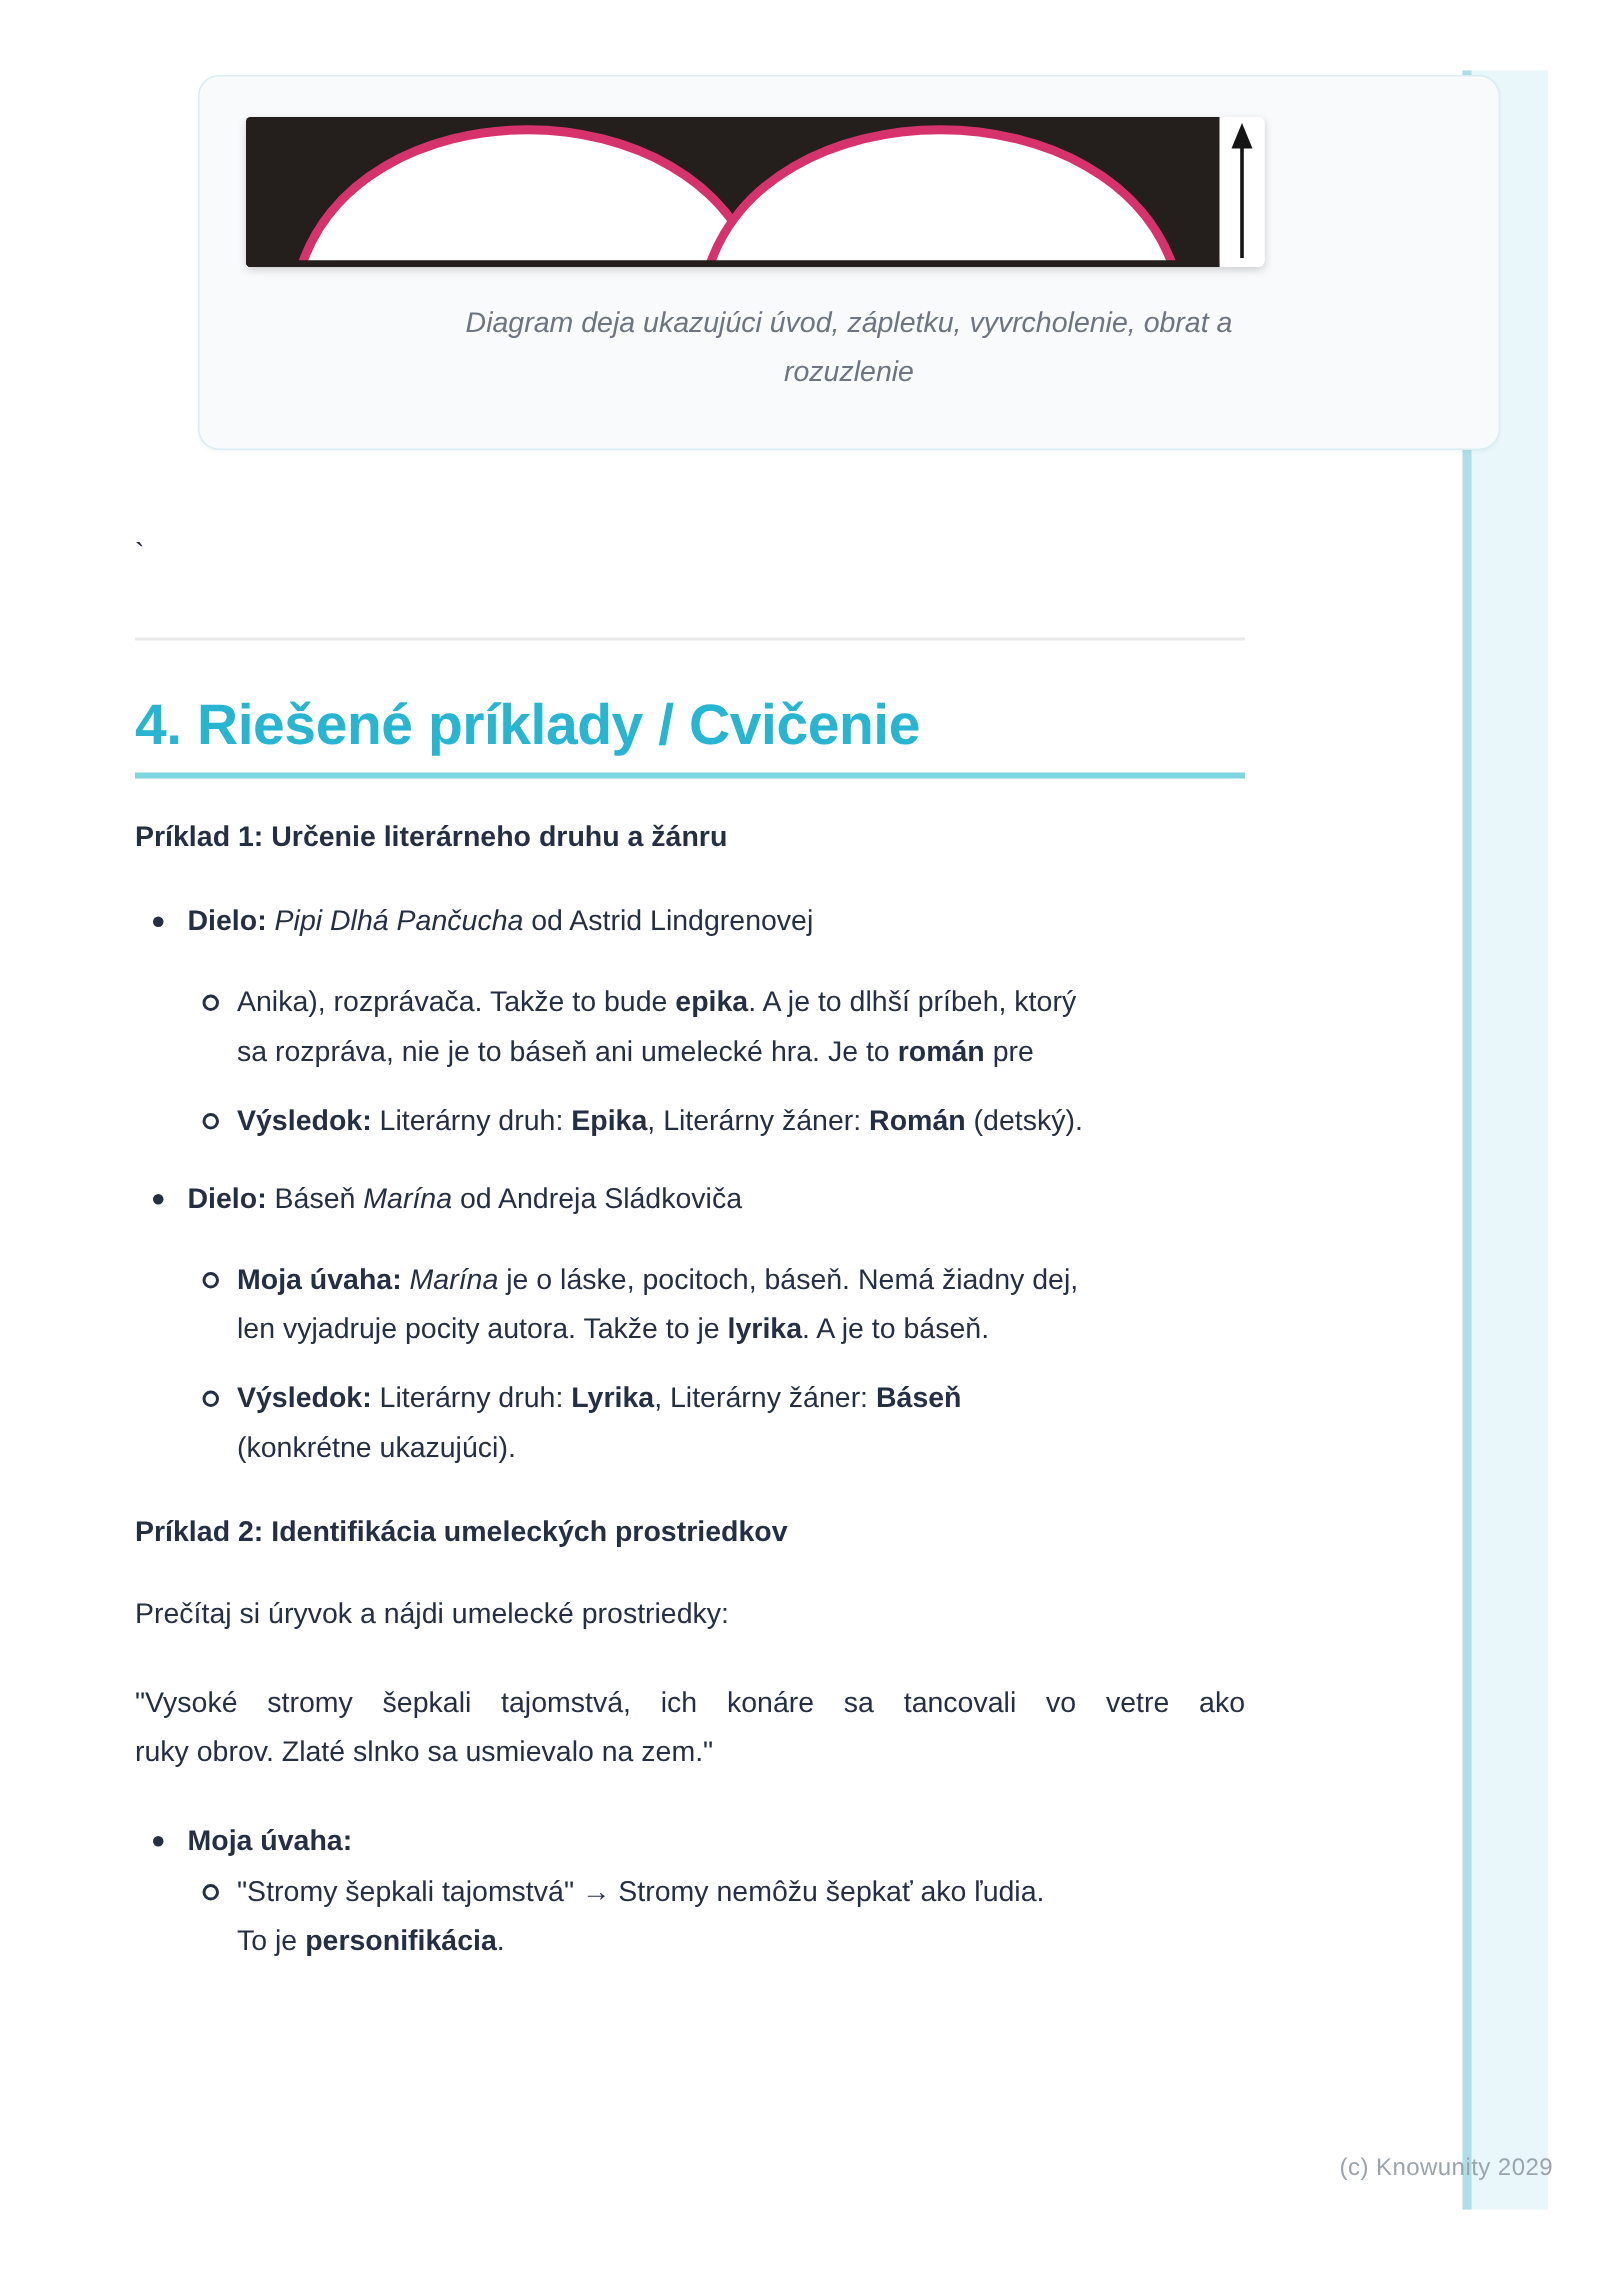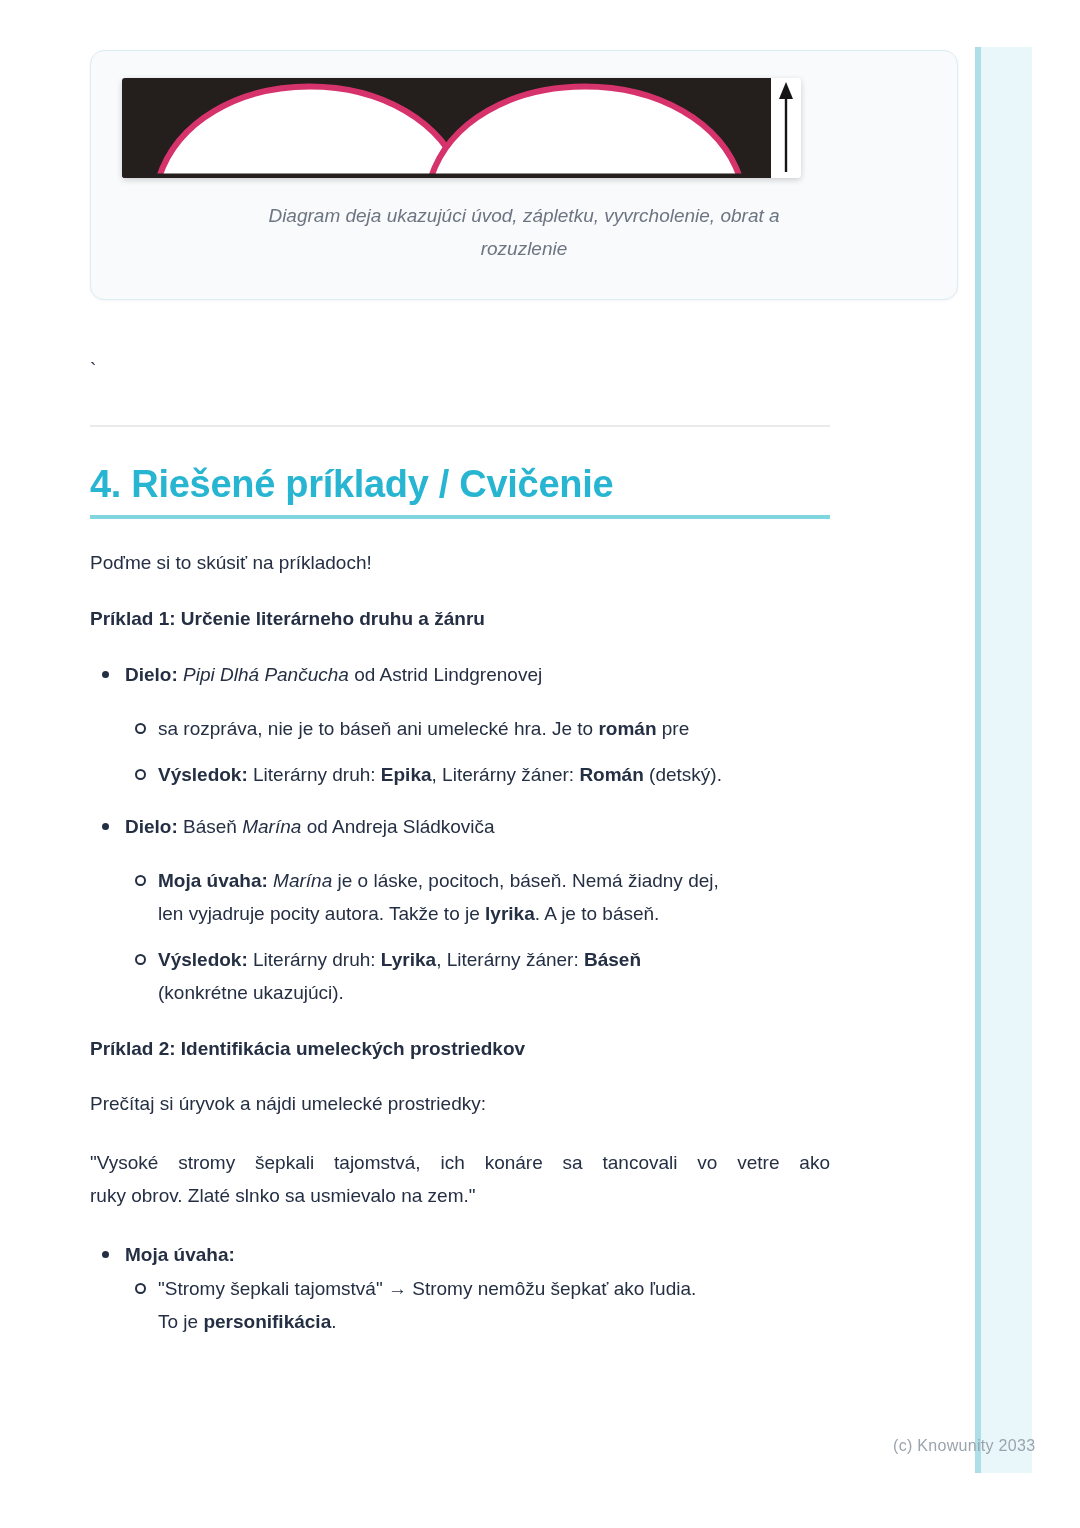--- a/index.html
+++ b/index.html
@@ -14,20 +14,21 @@
     background:#e9f6fa; border-left:6px solid #aedfe9; z-index:1;
   }
   .content { position:absolute; left:90px; top:0; width:740px; z-index:2; }
 
   
   .figure-card {
     margin-top:50px; width:868px;
     background:#f8fafc; border:1px solid #d9edf2; border-radius:14px;
     padding:27px 0 34px 0;
     box-shadow:0 1px 3px rgba(0,0,0,0.04);
+    margin-left:42px;
   }
   .figure-media {
     width:679px; margin-left:31px; height:100px; display:flex;
     background:#ffffff; border-radius:4px;
     box-shadow:0 2px 6px rgba(0,0,0,0.18);
   }
   .diagram {
     width:649px; height:100px; background:#241e1d; position:relative;
     overflow:hidden; border-radius:3px 0 0 3px; flex:0 0 auto;
   }
@@ -111,32 +112,32 @@
     </div>
     <p class="figure-caption">Diagram deja ukazujúci úvod, zápletku, vyvrcholenie, obrat a rozuzlenie</p>
   </section>
 
   <p class="stray">`</p>
 
   <hr class="divider">
 
   <h2 class="heading">4. Riešené príklady / Cvičenie</h2>
 
-  <p class="para">Poďme si to skúsiť na príkladoch!</p>
 
   <p class="para bold">Príklad 1: Určenie literárneho druhu a žánru</p>
 
   <ul class="l1">
     <li class="l1item">
       <div class="rich">
           <div class="rl"><span class="b">Dielo: </span><span class="i">Pipi Dlhá Pančucha</span><span> od Astrid Lindgrenovej</span></div>
         </div>
       <ul class="l2">
         <li class="l2item">
           <div class="rich">
+              <div class="rl"><span>Anika), rozprávača. Takže to bude </span><span class="b">epika</span><span>. A je to dlhší príbeh, ktorý</span></div>
               <div class="rl"><span>sa rozpráva, nie je to báseň ani umelecké hra. Je to </span><span class="b">román</span><span> pre</span></div>
             </div>
         </li>
         <li class="l2item">
           <div class="rich">
               <div class="rl"><span class="b">Výsledok: </span><span>Literárny druh: </span><span class="b">Epika</span><span>, Literárny žáner: </span><span class="b">Román</span><span> (detský).</span></div>
             </div>
         </li>
       </ul>
     </li>
@@ -181,13 +182,13 @@
               <div class="rl"><span>"Stromy šepkali tajomstvá" → Stromy nemôžu šepkať ako ľudia.</span></div>
               <div class="rl"><span>To je </span><span class="b">personifikácia</span><span>.</span></div>
             </div>
         </li>
       </ul>
     </li>
   </ul>
 
 </div>
 
-<div class="footer">(c) Knowunity 2033</div>
+<div class="footer">(c) Knowunity 2029</div>
 
 </body></html>

